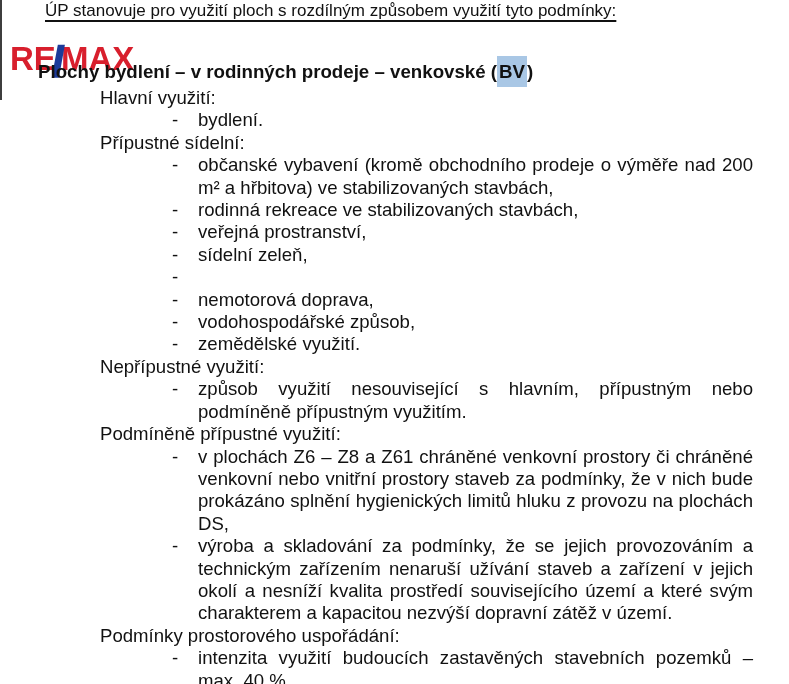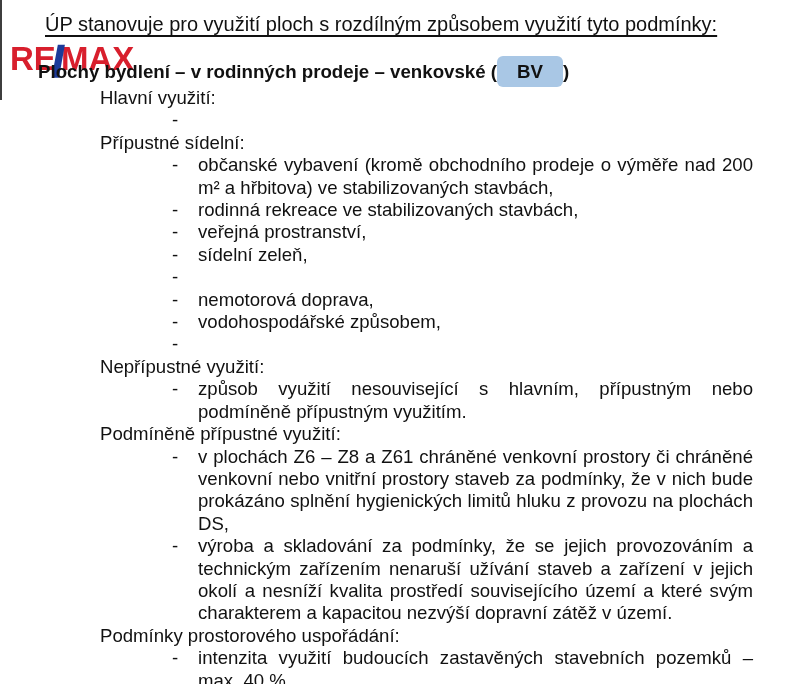--- a/index.html
+++ b/index.html
@@ -10,22 +10,22 @@
     color: #111111;
     position: relative;
     overflow: hidden;
   }
   .edge-line {
     position: absolute; left: 0; top: 0;
     width: 2px; height: 100px;
     background: #3d3d3d;
   }
   .doc-title {
-    position: absolute; left: 45px; top: 13px;
-    font-size: 20px;
+    position: absolute; left: 45px; top: 1px;
+    font-size: 17px;
     text-decoration: underline;
     text-decoration-thickness: 1.5px;
     text-underline-offset: 4px;
     white-space: nowrap;
   }
   .logo {
     position: absolute; left: 10px; top: 42px;
     font-size: 33px; font-weight: bold;
     letter-spacing: 0px;
     z-index: 1;
@@ -43,22 +43,21 @@
     transform: translateY(1px);
   }
   .heading {
     position: absolute; left: 38px; top: 61px;
     font-size: 18.7px; font-weight: bold;
     z-index: 2;
     white-space: nowrap;
   }
   .hl {
     background: var(--hl, #a9c7e5);
-    padding: 5px 20px;
-    border-radius: 6px;
+    padding: 5px 2px;
   }
   .doc-body {
     position: absolute; left: 0; top: 87px;
     width: 789px;
     font-size: 18.6px;
     line-height: 22.4px;
   }
   .section-label { margin-left: 100px; }
   .bullet-item {
     display: flex;
@@ -84,20 +83,21 @@
 <div class="heading">
   <span>Plochy bydlení – v rodinných prodeje – venkovské (</span><span class="hl">BV</span><span>)</span>
 </div>
 
 <div class="doc-body" id="sections">
   <div class="section">
     <div class="section-label">Hlavní využití:</div>
 
   <div class="bullet-item">
     <span class="bullet-dash">-</span>
+    <div class="bullet-text">bydlení.</div>
   </div>
 </div>
 
   <div class="section">
     <div class="section-label">Přípustné sídelní:</div>
 
   <div class="bullet-item">
     <span class="bullet-dash">-</span>
     <div class="bullet-text">občanské vybavení (kromě obchodního prodeje o&nbsp;výměře nad 200 m² a hřbitova) ve stabilizovaných stavbách,</div>
   </div>
@@ -121,25 +121,26 @@
     <span class="bullet-dash">-</span>
   </div>
 
   <div class="bullet-item">
     <span class="bullet-dash">-</span>
     <div class="bullet-text">nemotorová doprava,</div>
   </div>
 
   <div class="bullet-item">
     <span class="bullet-dash">-</span>
-    <div class="bullet-text">vodohospodářské způsobem,</div>
+    <div class="bullet-text">vodohospodářské způsob,</div>
   </div>
 
   <div class="bullet-item">
     <span class="bullet-dash">-</span>
+    <div class="bullet-text">zemědělské využití.</div>
   </div>
 </div>
 
   <div class="section">
     <div class="section-label">Nepřípustné využití:</div>
 
   <div class="bullet-item">
     <span class="bullet-dash">-</span>
     <div class="bullet-text">způsob využití nesouvisející s&nbsp;hlavním, přípustným nebo podmíněně přípustným využitím.</div>
   </div>

